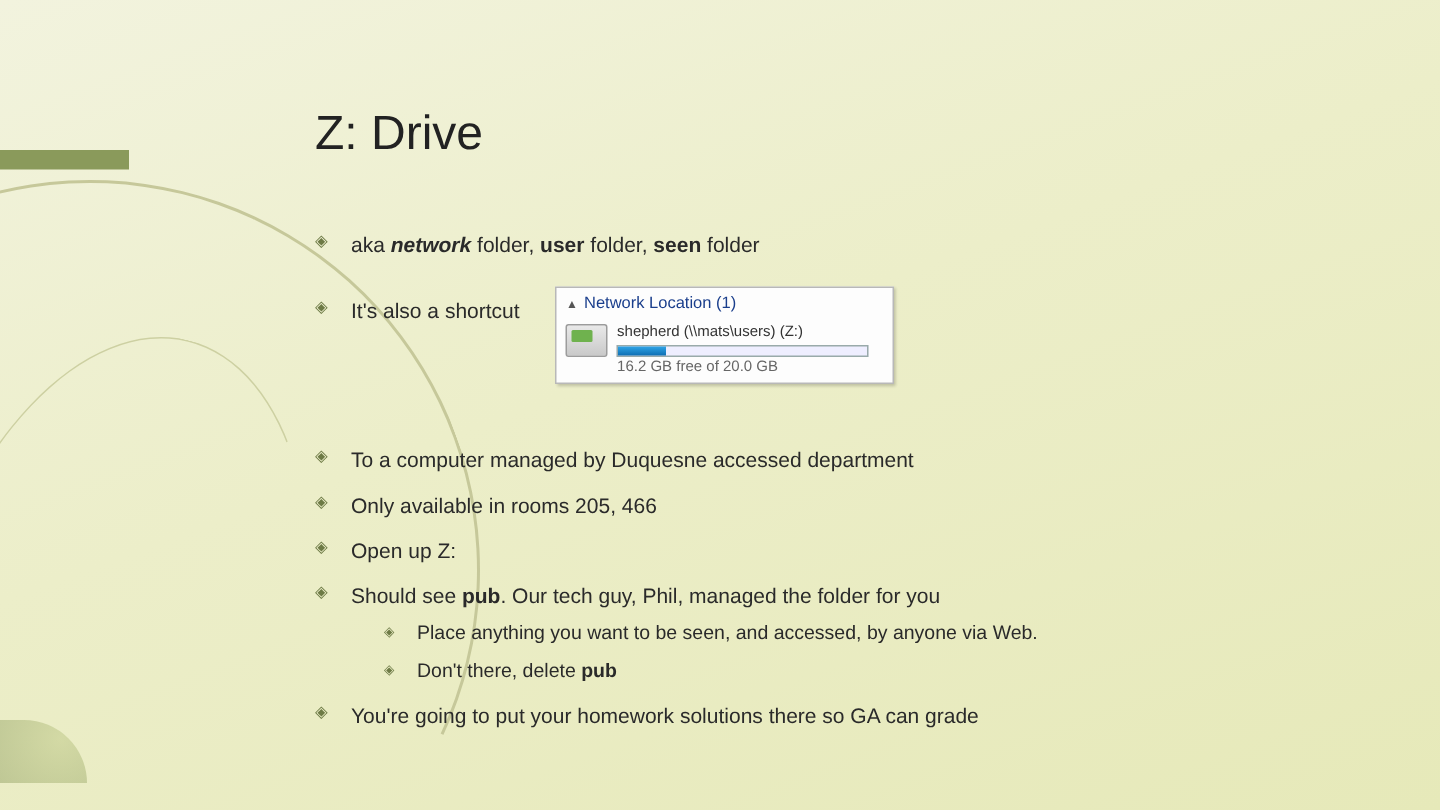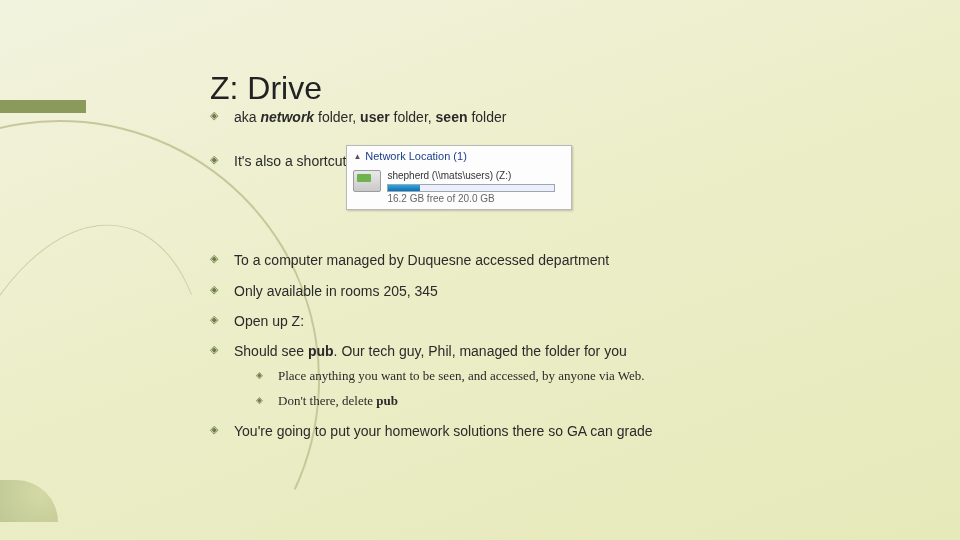--- a/index.html
+++ b/index.html
@@ -11,32 +11,32 @@
   }
   
   .deco { position: absolute; pointer-events: none; }
   .arc1 { left: -140px; top: 20px; width: 420px; height: 620px; border: 2px solid #c6c89a; border-radius: 50%; border-right-color: transparent; border-top-color: transparent; transform: rotate(8deg); }
   .arc2 { left: -200px; top: 120px; width: 520px; height: 520px; border: 2px solid #c6c89a; border-radius: 50%; border-left-color: transparent; border-bottom-color: transparent; transform: rotate(-20deg); }
   .arc3 { left: -60px; top: 220px; width: 260px; height: 460px; border: 1px solid #cdd0a2; border-radius: 50%; border-right-color: transparent; transform: rotate(14deg); }
   .accent { position: absolute; left: 0; top: 100px; width: 86px; height: 13px; background: #8a9a5b; }
   .accent2 { position: absolute; left: 0; top: 480px; width: 58px; height: 42px; background: radial-gradient(circle at 70% 30%, #b7c27d, #8a9a5b); opacity: 0.45; border-top-right-radius: 50px; }
 
   .slide { position: relative; padding: 70px 70px 40px 210px; }
-  h1 { font-size: 32px; font-weight: 400; color: #222; }
+  h1 { font-size: 32px; font-weight: 400; color: #222; margin-bottom: 46px; }
   ul.top { list-style: none; font-size: 14px; color: #2a2a2a; }
   ul.top > li { position: relative; padding-left: 24px; margin-bottom: 10px; line-height: 1.45; }
   ul.top > li::before { content: "◈"; position: absolute; left: 0; top: 1px; color: #6d7a45; font-size: 11px; }
-  ul.sub { list-style: none; margin: 6px 0 0 22px; font-size: 13px; font-family: Liberation Serif, serif; }
+  ul.sub { list-style: none; margin: 6px 0 0 22px; font-size: 13px; }
   ul.sub > li { position: relative; padding-left: 22px; margin-bottom: 6px; }
   ul.sub > li::before { content: "◈"; position: absolute; left: 0; top: 2px; color: #6d7a45; font-size: 9px; }
   b { font-weight: bold; }
   i { font-style: italic; }
 
   
-  .short-line { display: flex; align-items: flex-start; gap: 0; margin-top: 24px; }
+  .short-line { display: flex; align-items: flex-start; gap: 24px; margin-top: 24px; }
   .drive-widget {
     width: 226px; border: 1px solid #b8b8b8; background: #fdfdfd;
     box-shadow: 1px 1px 2px rgba(0,0,0,0.2);
     font-size: 10px;
     position: relative; top: -6px;
   }
   .dw-head { padding: 3px 6px; color: #1a3e8c; font-size: 11px; display: flex; align-items: center; gap: 4px; }
   .dw-head .tri { font-size: 8px; color: #555; }
   .dw-row { padding: 2px 16px 5px 6px; display: flex; gap: 6px; align-items: flex-start; }
   .dw-icon { width: 28px; height: 22px; background: linear-gradient(#e9e9e9,#c9c9c9); border: 1px solid #9c9c9c; border-radius: 2px; position: relative; flex-shrink: 0; }
@@ -81,21 +81,21 @@
               <div class="dw-free">16.2 GB free of 20.0 GB</div>
             </div>
           </div>
         </div>
       </div>
     </li>
   </ul>
   <div class="gap"></div>
   <ul class="top">
     <li>To a computer managed by Duquesne accessed department</li>
-    <li>Only available in rooms 205, 345</li>
+    <li>Only available in rooms 205, 466</li>
     <li>Open up Z:</li>
     <li>
       <span>Should see </span><b>pub</b><span>. Our tech guy, Phil, managed the folder for you</span>
       <ul class="sub">
         <li>Place anything you want to be seen, and accessed, by anyone via Web.</li>
         <li>
           <span>Don't there, delete </span><b>pub</b>
         </li>
       </ul>
     </li>

